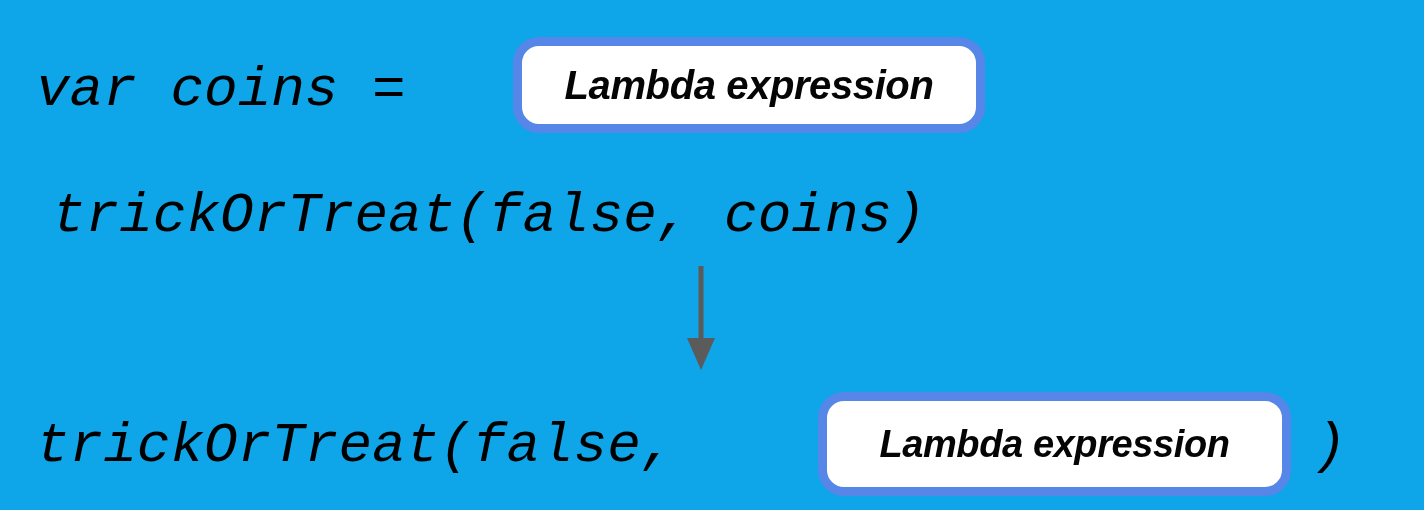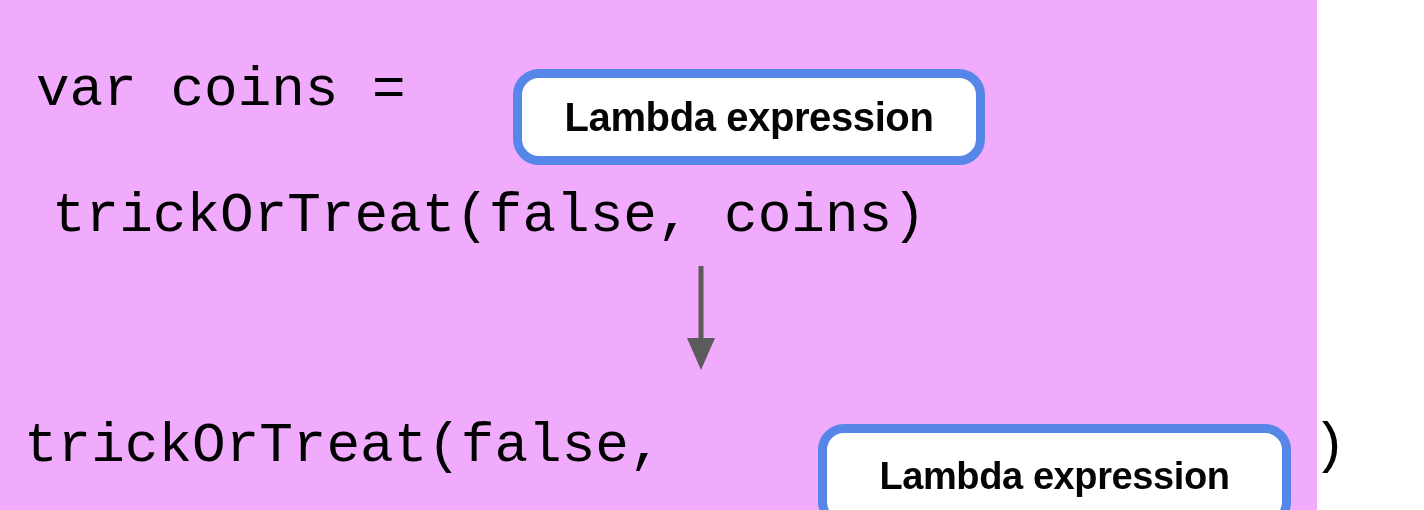--- a/index.html
+++ b/index.html
@@ -10,53 +10,53 @@
   }
   body {
     width: 1424px;
     height: 510px;
     overflow: hidden;
     font-family: "Liberation Sans", sans-serif;
   }
 
   #canvas {
     position: relative;
-    width: 1317px;
+    width: 1424px;
     height: 510px;
-    background: #f0abfc;
+    background: #0ea5e9;
+    font-style: italic;
   }
 
   
   .code {
     position: absolute;
     font-family: "Liberation Mono", "DejaVu Sans Mono", monospace;
     font-size: 56px;
     line-height: 56px;
     letter-spacing: 0px;
     color: #000000;
     white-space: pre;
     font-weight: 400;
   }
 
   #code-line-1      { left: 36px;  top: 62px; }
   #code-line-2      { left: 36px;  top: 188px; margin-left: 16px; }
-  #code-line-3-pre  { left: 24px;  top: 418px; }
+  #code-line-3-pre  { left: 36px;  top: 418px; }
   #code-line-3-post { left: 1313px; top: 418px; }
 
   
   .lambda-box {
     position: absolute;
     box-sizing: border-box;
     background: #ffffff;
     border: 9px solid #5586e8;
     border-radius: 26px;
     display: flex;
     align-items: center;
     justify-content: center;
-    margin-top: 32px;
   }
   .lambda-box-label {
     font-family: "Liberation Sans", "DejaVu Sans", sans-serif;
     font-weight: 700;
     color: #050505;
     white-space: nowrap;
     letter-spacing: -0.4px;
   }
 
   #lambda-box-1 {

